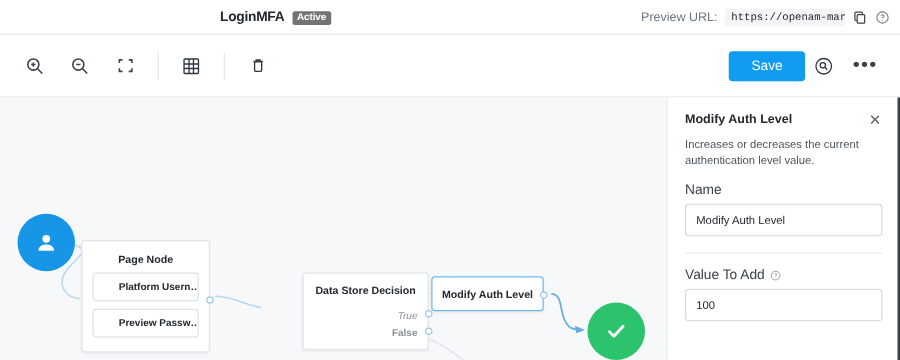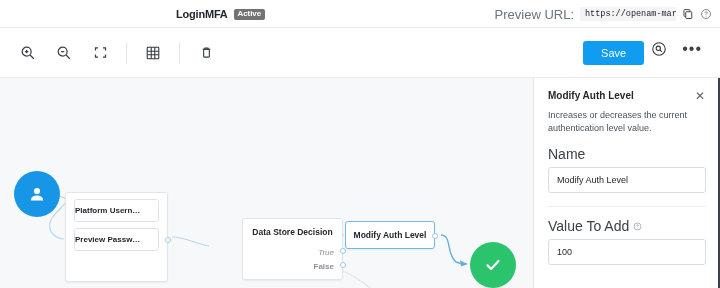--- a/index.html
+++ b/index.html
@@ -25,41 +25,41 @@
   .app-title { font-size: 11px; font-weight: bold; color: #23282e; letter-spacing: -0.2px; }
   .badge-active {
     background: #737373; color: #fff; font-size: 8px; font-weight: bold;
     padding: 1px 4px 2px 4px; border-radius: 2px; line-height: 1;
     letter-spacing: -0.1px;
   }
   .title-right {
     position: absolute; right: 8px; top: 0; height: 28px;
     display: flex; align-items: center; gap: 6px;
   }
-  .preview-label { font-size: 13px; color: #6b7580; }
+  .preview-label { font-size: 10px; color: #6b7580; }
   .preview-url-box {
     background: #f3f4f6; padding: 2px 5px; border-radius: 2px;
     font-family: "Liberation Mono", monospace; font-size: 8.5px; color: #23282e;
     max-width: 96px; overflow: hidden; white-space: nowrap;
   }
   .icon-btn { display: inline-flex; align-items: center; justify-content: center; cursor: pointer; }
 
   
   .toolbar {
     position: absolute; left: 0; top: 28px; width: 720px; height: 50px;
     background: #fff; border-bottom: 1px solid #e8eaed;
     display: flex; align-items: center;
   }
   .tb-left { position: absolute; left: 10px; display: flex; align-items: center; }
   .tb-item {
     width: 36px; height: 36px; display: flex; align-items: center;
     justify-content: center; cursor: pointer;
   }
   .tb-div { width: 1px; height: 22px; background: #e4e7ea; margin: 0 8px; }
-  .tb-right { position: absolute; right: 10px; display: flex; align-items: flex-start; gap: 0; }
+  .tb-right { position: absolute; right: 10px; display: flex; align-items: center; gap: 0; }
   .save-btn {
     background: #109cf1; color: #fff; border: none; border-radius: 3px;
     font-size: 11px; font-family: "Liberation Sans", sans-serif;
     padding: 6px 18px; cursor: pointer; font-weight: normal;
   }
   .dots { font-size: 16px; color: #3a4149; letter-spacing: 1px; line-height: 1;
           padding: 0 8px; cursor: pointer; }
 
   
   .canvas {
@@ -82,21 +82,21 @@
     box-shadow: 0 1px 2px rgba(20,30,45,0.06);
   }
   .page-node { left: 65px; top: 114px; width: 103px; height: 90px; }
   .page-node-title {
     text-align: center; font-size: 8.5px; font-weight: bold; color: #23282e;
     padding-top: 9px;
   }
   .sub-node {
     margin: 6px 8px 0 8px; border: 1px solid #dfe3e8; border-radius: 3px;
     background: #fff; font-size: 8px; font-weight: bold; color: #23282e;
-    padding: 6px 0; white-space: nowrap; overflow: hidden; cursor: pointer;
+    padding: 6px 20px; white-space: nowrap; overflow: hidden; cursor: pointer;
   }
   .dsd-node { left: 210px; top: 140px; width: 101px; height: 62px; margin-left: 32px; }
   .dsd-title { font-size: 8.5px; font-weight: bold; color: #23282e;
                padding: 8px 0 0 0; text-align: center; }
   .dsd-out { position: absolute; right: 8px; font-size: 8px; color: #8a929b; }
   .dsd-true { top: 29px; font-style: italic; }
   .dsd-false { top: 43px; font-weight: bold; }
   .mal-node {
     left: 345px; top: 143px; width: 90px; height: 28px;
     border: 1px solid #6fb9ea; border-radius: 3px; background: #fff;
@@ -113,21 +113,21 @@
   .panel {
     position: absolute; right: 0; top: 78px; width: 187px; height: 210px;
     background: #fff; border-left: 1px solid #e4e7ea;
     padding: 12px 14px 0 14px; overflow: hidden;
   }
   .panel-head { display: flex; align-items: flex-start; justify-content: space-between; }
   .panel-title { font-size: 10px; font-weight: bold; color: #23282e; }
   .panel-close { font-size: 12px; color: #5b636c; cursor: pointer; line-height: 1;
                  padding: 0 1px; }
   .panel-desc { font-size: 9px; color: #4a545e; line-height: 1.45; margin-top: 7px; }
-  .field-label { font-size: 14px; color: #3a4149; margin-top: 11px; display: flex;
+  .field-label { font-size: 11px; color: #3a4149; margin-top: 11px; display: flex;
                  align-items: center; gap: 4px; }
   .field-input {
     width: 100%; margin-top: 5px; border: 1px solid #d8dde2; border-radius: 3px;
     background: #fff; font-size: 9px; color: #23282e;
     font-family: "Liberation Sans", sans-serif;
     padding: 7px 8px; outline: none;
   }
   .panel-hr { border: none; border-top: 1px solid #eceef0; margin: 13px 0 0 0; }
   .info-i { width: 9px; height: 9px; }
   .scroll-edge {
@@ -232,20 +232,21 @@
     </svg>
 
     <div class="circ-node start-node">
       <svg width="20" height="20" viewBox="0 0 20 20" fill="#fff">
         <circle cx="10" cy="7" r="3.1"></circle>
         <path d="M3.8 16.5c0-3.4 2.8-5 6.2-5s6.2 1.6 6.2 5z"></path>
       </svg>
     </div>
 
     <div class="box-node page-node">
+      <div class="page-node-title">Page Node</div>
       <div class="sub-node">Platform Usern…</div>
       <div class="sub-node">Preview Passw…</div>
       <div class="port" style="right:-4px; top:44px;"></div>
     </div>
 
     <div class="box-node dsd-node">
       <div class="dsd-title">Data Store Decision</div>
       <div class="dsd-out dsd-true">True</div>
       <div class="dsd-out dsd-false">False</div>
       <div class="port" style="right:-4px; top:29px;"></div>

